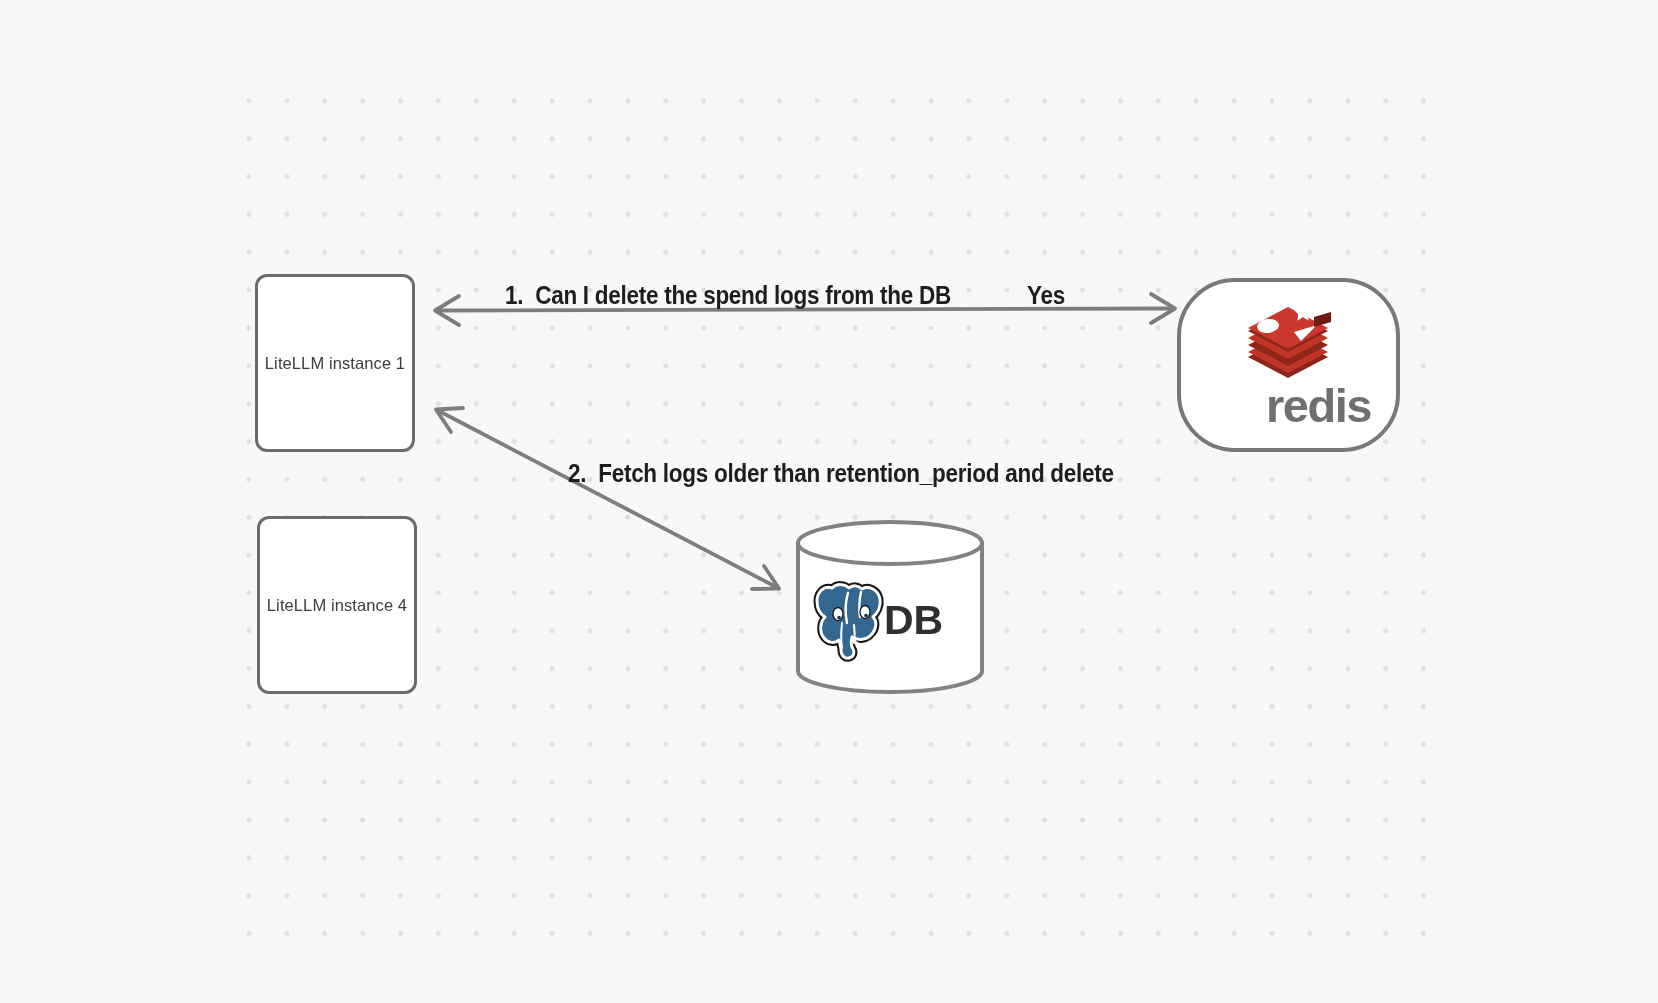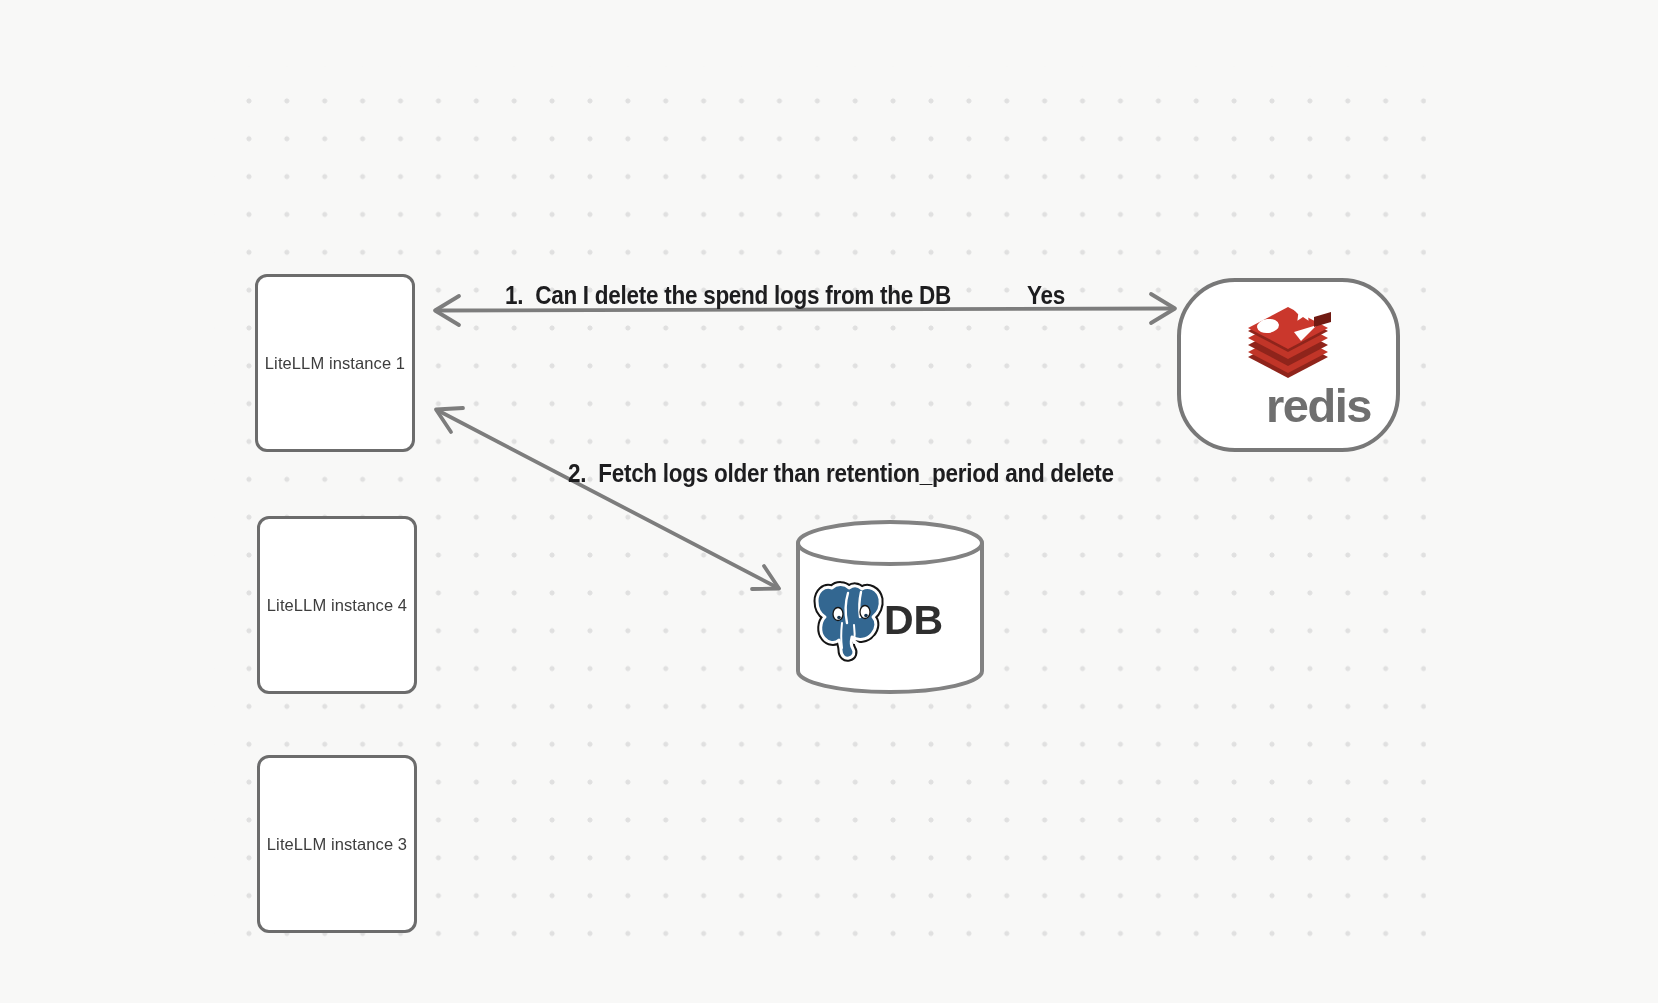--- a/index.html
+++ b/index.html
@@ -58,23 +58,20 @@
   <div class="dot-field"></div>
 
   <div class="node instance-box" style="left:255px;top:274px;">
     <span class="instance-label">LiteLLM instance 1</span>
   </div>
 
   <div class="node instance-box" style="left:257px;top:516px;">
     <span class="instance-label">LiteLLM instance 4</span>
   </div>
 
-  <div class="node instance-box" style="left:257px;top:755px;">
-    <span class="instance-label">LiteLLM instance 3</span>
-  </div>
 
   <div class="node redis-box"></div>
 
   <svg class="layer" width="1658" height="1003" viewBox="0 0 1658 1003">
 
     <g stroke="#7d7d7d" stroke-width="3.8" fill="none" stroke-linecap="round" stroke-linejoin="round">
       <path d="M437 310.5 L1173 308.5"></path>
       <path d="M459 296 L435 310.5 L459 325"></path>
       <path d="M1151 294 L1175 308.5 L1151 323"></path>
     </g>

